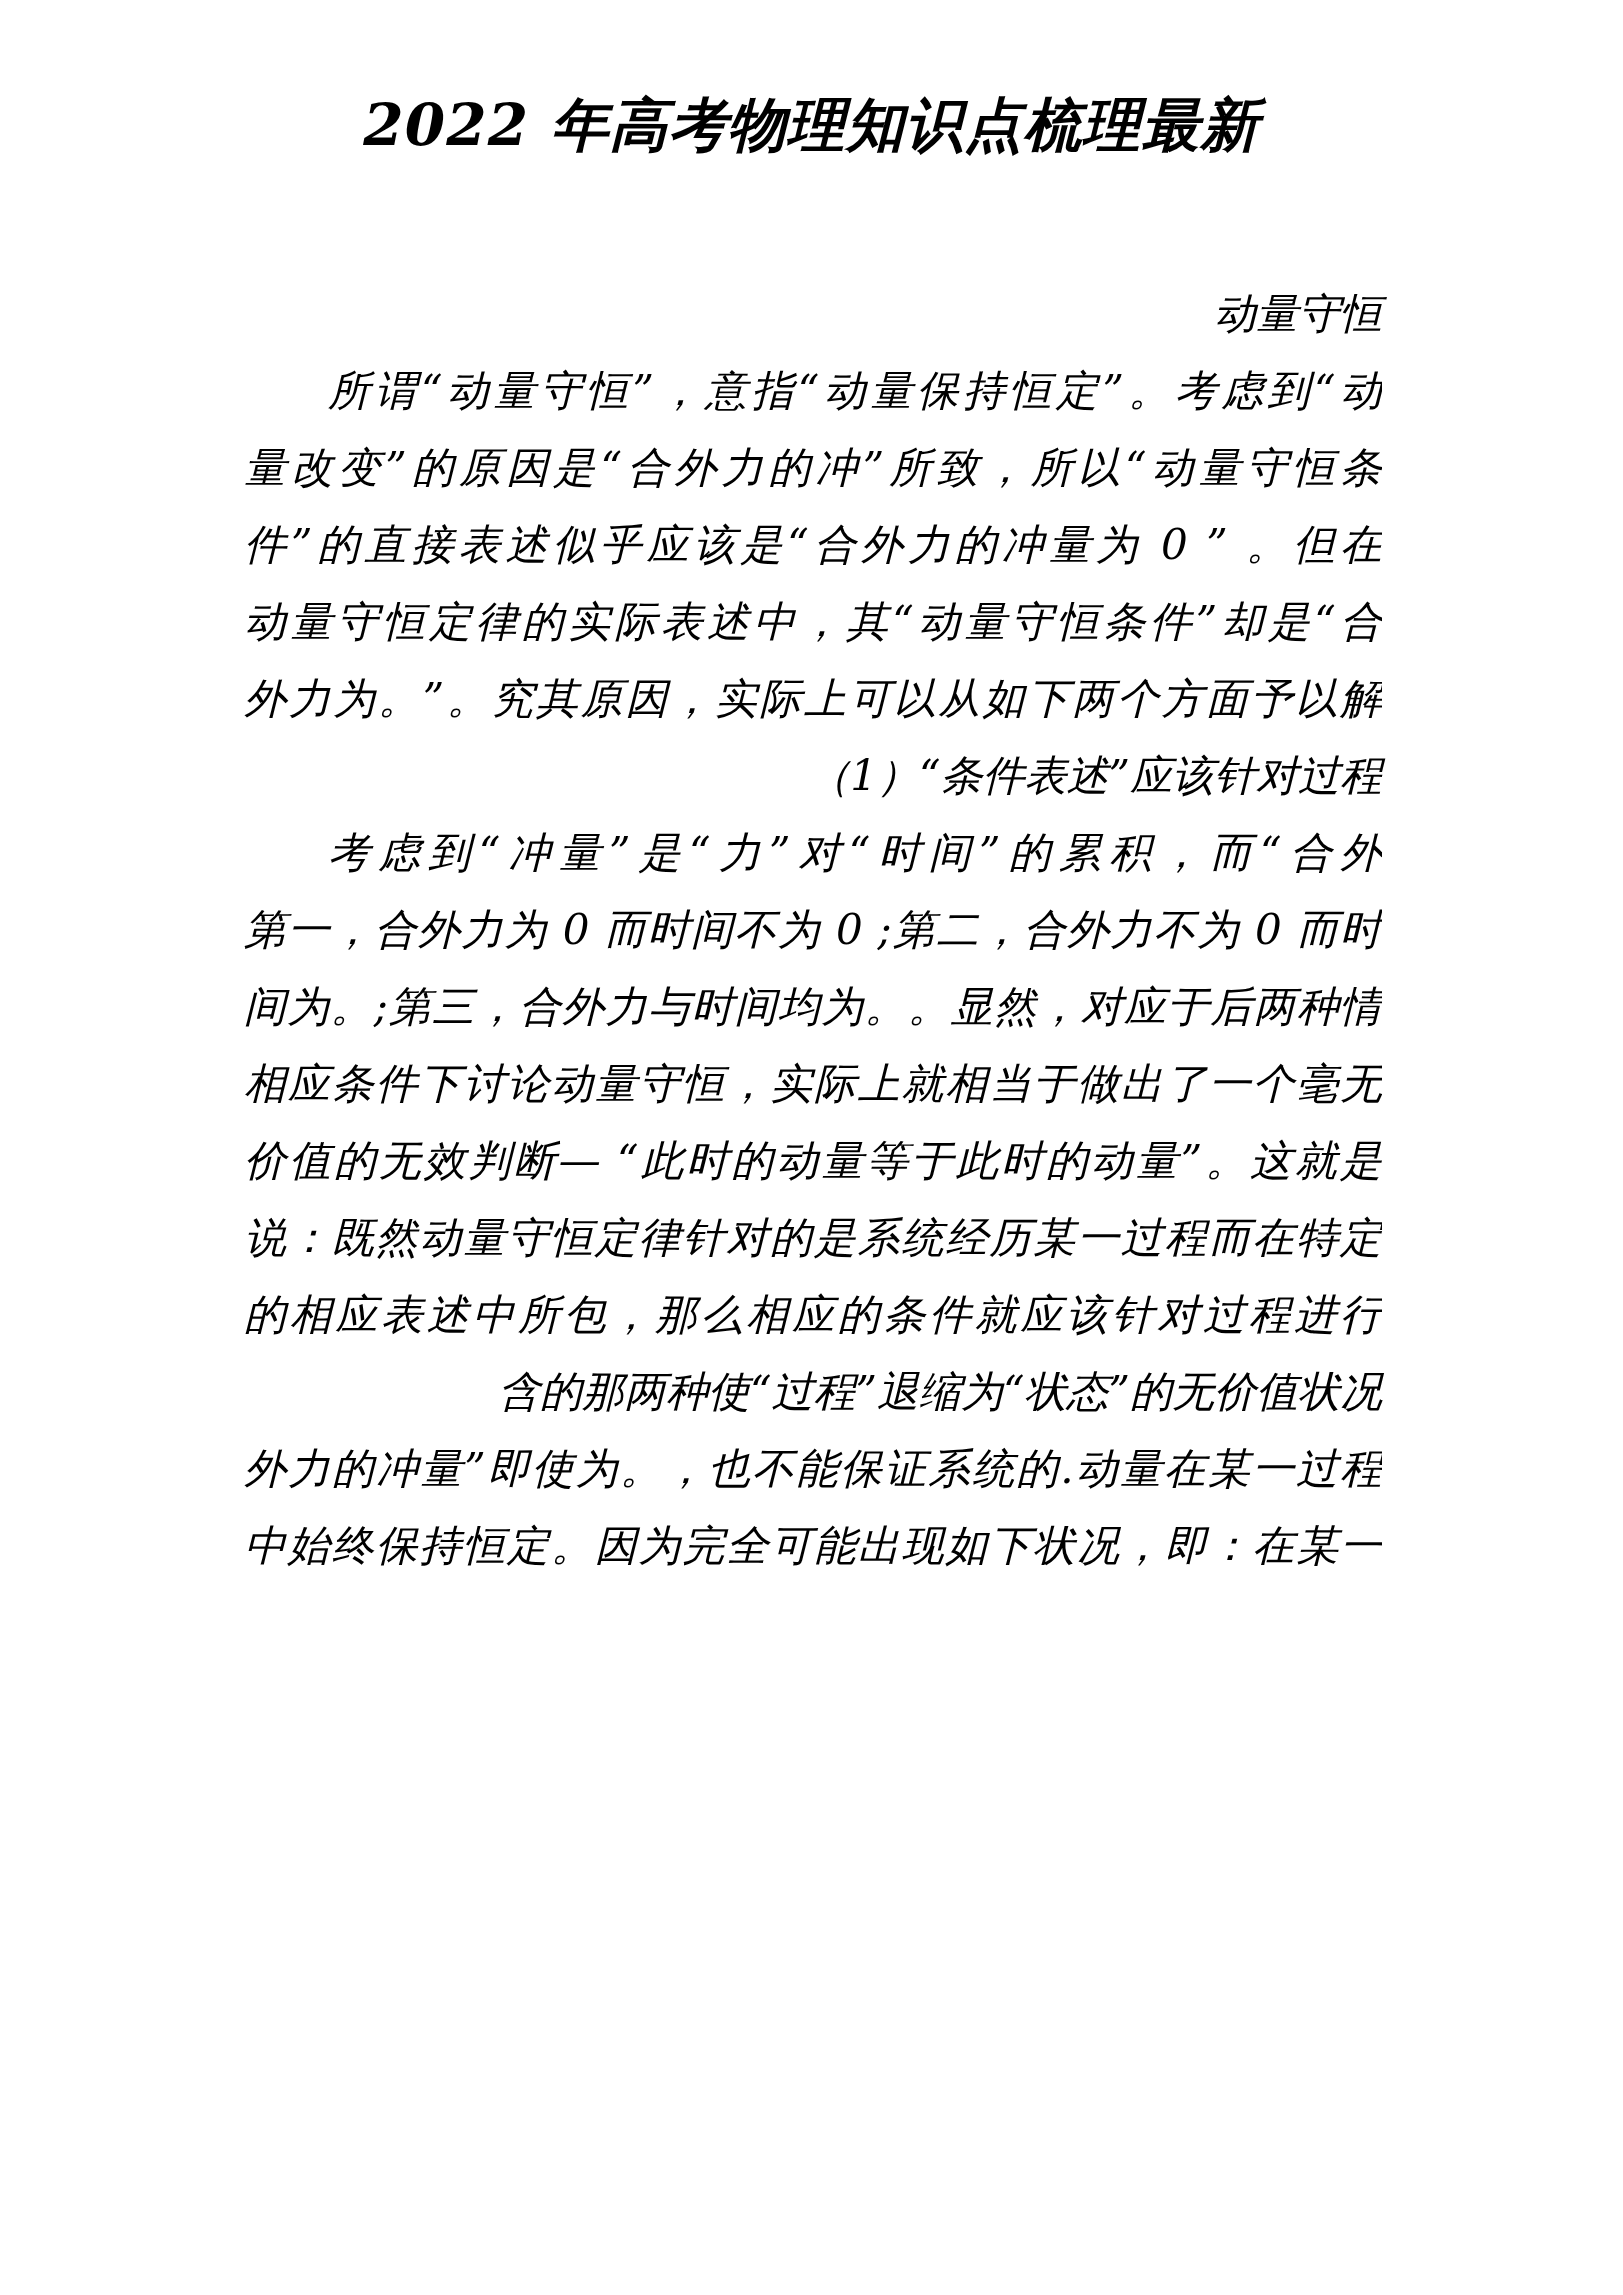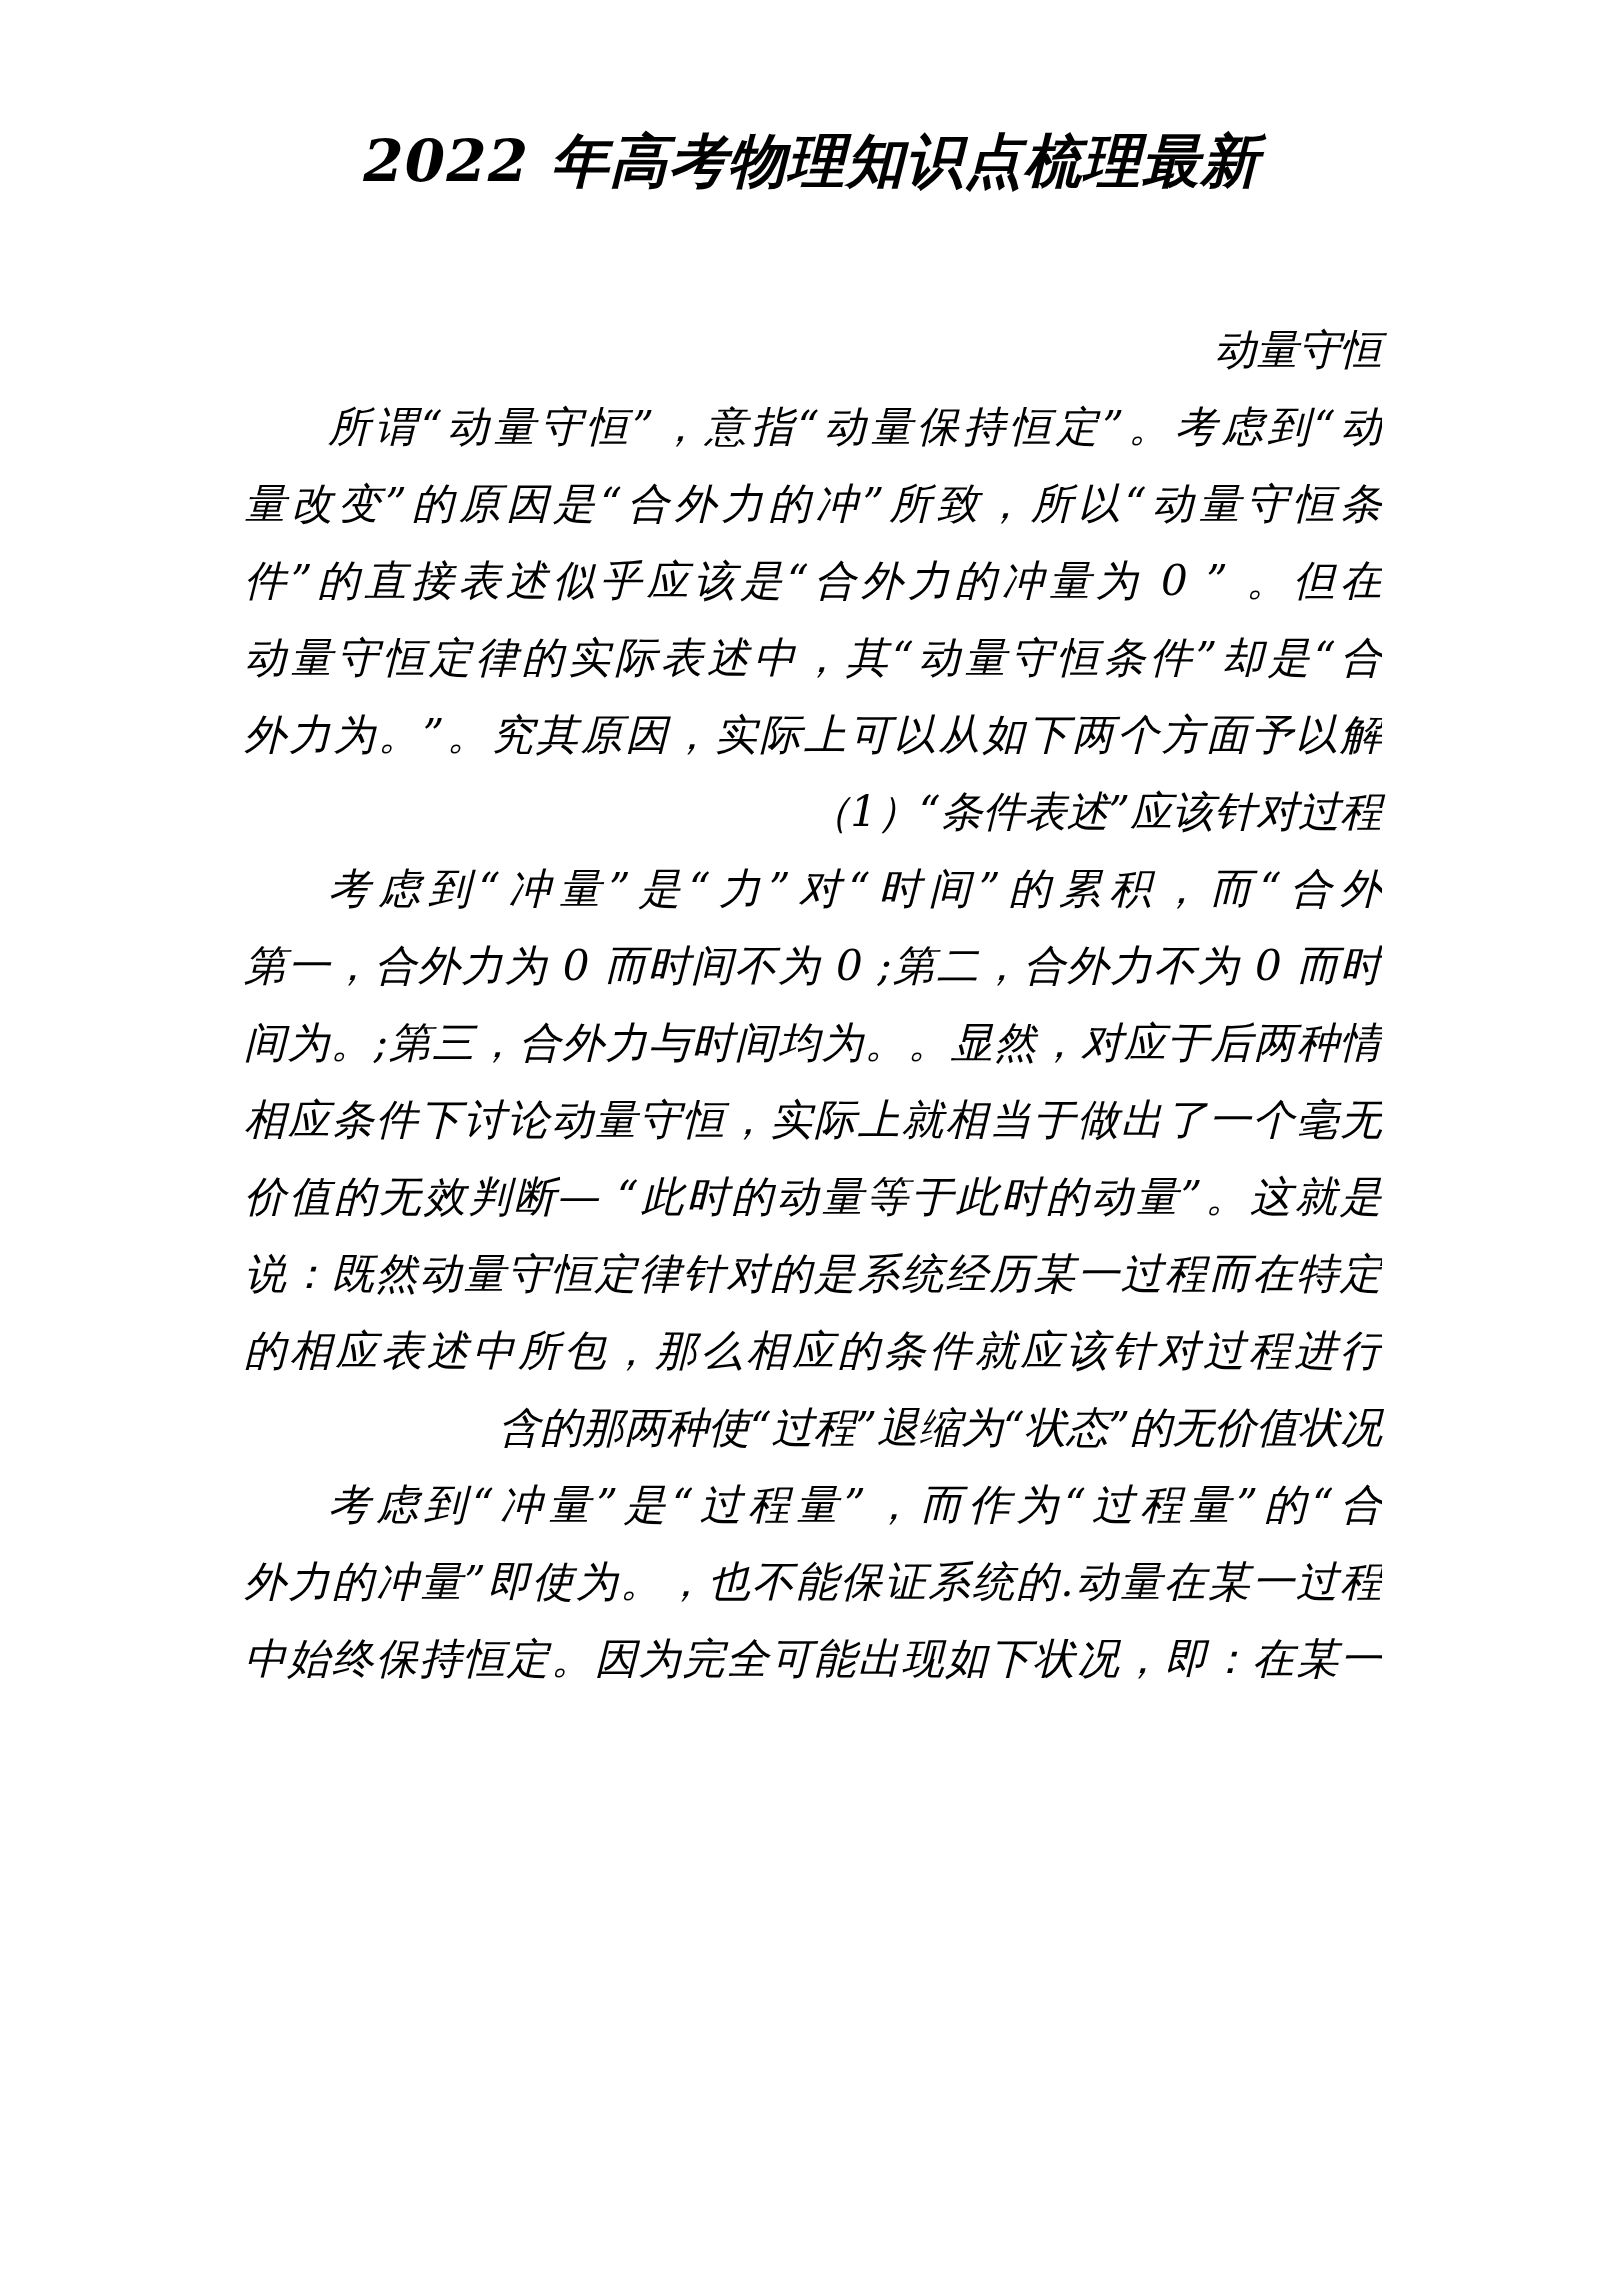--- a/index.html
+++ b/index.html
@@ -11,21 +11,21 @@
     position: relative;
     width: 1623px;
     height: 2295px;
     background: #ffffff;
     color: #000000;
     font-family: "DejaVu Serif", "Liberation Serif", serif;
     overflow: hidden;
   }
   .doc-title {
     margin: 0;
-    padding-top: 119px;
+    padding-top: 83px;
     text-align: center;
     font-size: 58px;
     line-height: 85px;
     font-weight: bold;
     font-style: italic;
     letter-spacing: 1.1px;
     white-space: nowrap;
   }
   .doc-body {
     margin: 107px 241px 0 244px;
@@ -64,18 +64,17 @@
       <div class="line fill">外力为。”。究其原因，实际上可以从如下两个方面予以解释。</div>
       <div class="line indent">（1）“条件表述”应该针对过程</div>
       <div class="line indent fill">考虑到“冲量”是“力”对“时间”的累积，而“合外</div>
       <div class="line fill">第一，合外力为 0 而时间不为 0 ;第二，合外力不为 0 而时</div>
       <div class="line fill">间为。;第三，合外力与时间均为。。显然，对应于后两种情</div>
       <div class="line fill">相应条件下讨论动量守恒，实际上就相当于做出了一个毫无</div>
       <div class="line fill">价值的无效判断— “此时的动量等于此时的动量”。这就是</div>
       <div class="line fill">说：既然动量守恒定律针对的是系统经历某一过程而在特定</div>
       <div class="line fill">的相应表述中所包，那么相应的条件就应该针对过程进行</div>
       <div class="line">含的那两种使“过程”退缩为“状态”的无价值状况</div>
-      <div class="line indent fill">考虑到“冲量”是“过程量”，而作为“过程量”的“合</div>
       <div class="line fill">外力的冲量”即使为。，也不能保证系统的.动量在某一过程</div>
       <div class="line fill">中始终保持恒定。因为完全可能出现如下状况，即：在某一</div>
     </div>
 </div>
 
 
 </body></html>

